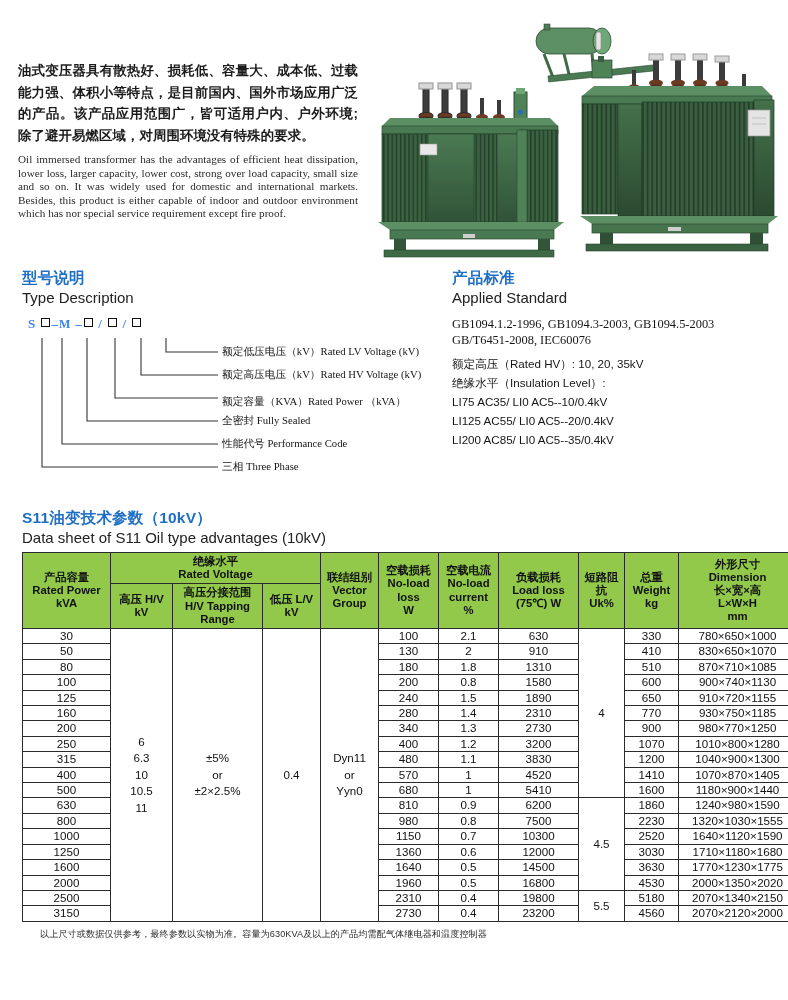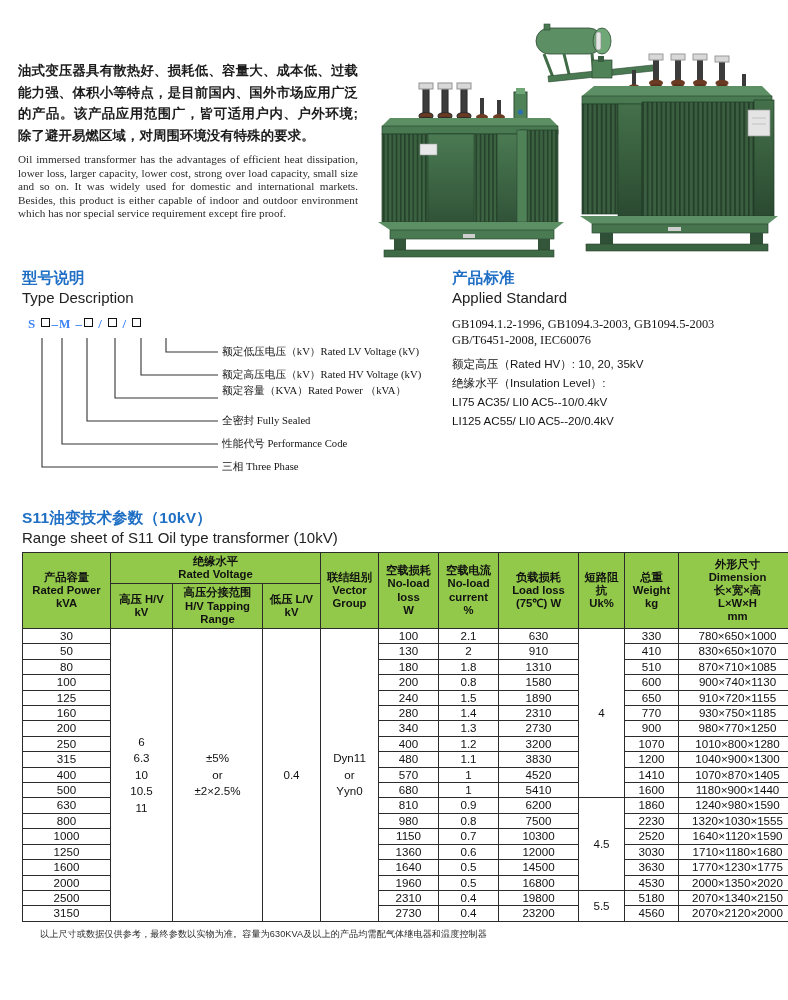--- a/index.html
+++ b/index.html
@@ -314,44 +314,45 @@
           <path d="M65 22 L65 105 L196 105"></path>
 
           <path d="M40 22 L40 128 L196 128"></path>
 
           <path d="M20 22 L20 151 L196 151"></path>
         </g>
       </svg>
 
       <div class="tlabel" style="left:200px; top:29px;">额定低压电压（kV）Rated LV Voltage (kV)</div>
       <div class="tlabel" style="left:200px; top:52px;">额定高压电压（kV）Rated HV Voltage (kV)</div>
-      <div class="tlabel" style="left:200px; top:68px;text-align:right;">额定容量（KVA）Rated Power （kVA）</div>
+      <div class="tlabel" style="left:200px; top:79px;text-align:right;">额定容量（KVA）Rated Power （kVA）</div>
       <div class="tlabel" style="left:200px; top:98px;">全密封  Fully Sealed</div>
       <div class="tlabel" style="left:200px; top:121px;text-align:right;">性能代号  Performance Code</div>
       <div class="tlabel" style="left:200px; top:144px;">三相  Three Phase</div>
     </div>
   </div>
 
   <div class="col-right">
     <div class="sec-head-cn">产品标准</div>
     <div class="sec-head-en">Applied Standard</div>
     <div class="std-gap"></div>
     <div class="std-line">GB1094.1.2-1996, GB1094.3-2003, GB1094.5-2003</div>
     <div class="std-line">GB/T6451-2008, IEC60076</div>
     <div class="std-gap"></div>
     <div class="std-cn">额定高压（Rated HV）: 10, 20, 35kV</div>
     <div class="std-cn">绝缘水平（Insulation Level）:</div>
     <div class="std-cn">LI75 AC35/ LI0 AC5--10/0.4kV</div>
     <div class="std-cn">LI125 AC55/ LI0 AC5--20/0.4kV</div>
+    <div class="std-cn">LI200 AC85/ LI0 AC5--35/0.4kV</div>
   </div>
 </div>
 
 <div class="sheet-head">
   <div class="sec-head-cn">S11油变技术参数（10kV）</div>
-  <div class="sec-head-en">Range sheet of S11 Oil type transformer (10kV)</div>
+  <div class="sec-head-en">Data sheet of S11 Oil type advantages (10kV)</div>
 </div>
 
 <table class="spec">
   <colgroup>
     <col style="width:88px">
       <col style="width:62px">
       <col style="width:90px">
       <col style="width:58px">
     <col style="width:58px">
       <col style="width:60px">

